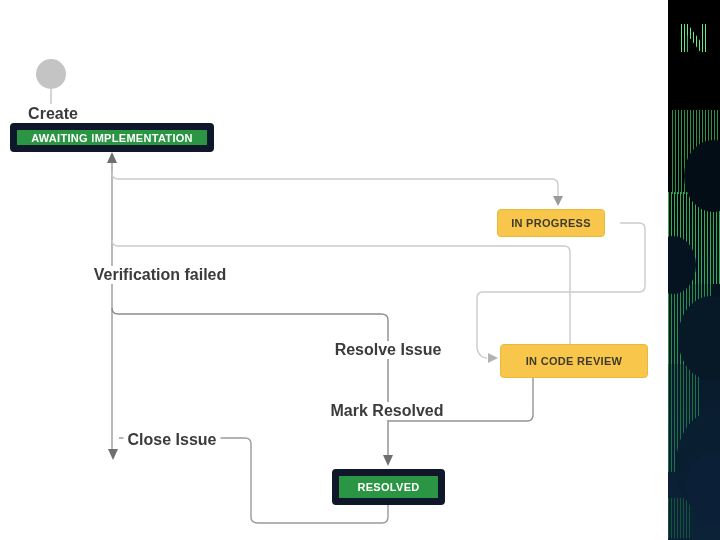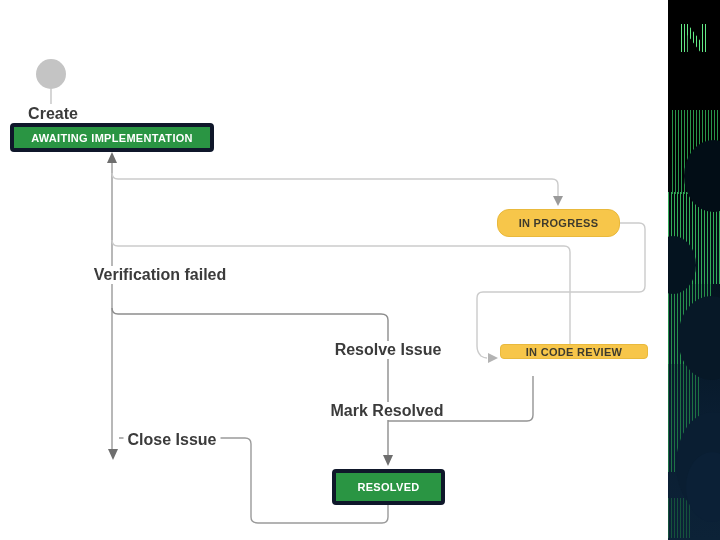--- a/index.html
+++ b/index.html
@@ -8,25 +8,25 @@
     font-family:"Liberation Sans", sans-serif;
   }
   .wires{position:absolute;left:0;top:0;z-index:1;}
   
   .node{
     position:absolute;z-index:3;box-sizing:border-box;
     display:flex;align-items:center;justify-content:center;
     font-size:11px;font-weight:bold;letter-spacing:.3px;
     border-radius:4px;white-space:nowrap;cursor:pointer;
   }
-  .node-green{background:#2a9543;border:4px solid #0f172a;color:#ffffff;}
+  .node-green{background:#2a9543;border:7px solid #0f172a;color:#ffffff;}
   .node-yellow{background:#f7c64a;border:1px solid #e9b93c;color:#3f3b2d;}
   #node-awaiting{left:10px;top:123px;width:204px;height:29px;}
-  #node-inprogress{left:497px;top:209px;width:123px;height:28px;border-radius:12px;}
-  #node-incodereview{left:500px;top:344px;width:148px;height:15px;}
+  #node-inprogress{left:497px;top:209px;width:108px;height:28px;}
+  #node-incodereview{left:500px;top:344px;width:148px;height:34px;}
   #node-resolved{left:332px;top:469px;width:113px;height:36px;}
   #node-closed{left:63px;top:462px;width:101px;height:32px;}
   
   .tlabel{
     position:absolute;z-index:2;transform:translateX(-50%);
     background:#ffffff;padding:0 4px;
     font-size:16px;font-weight:bold;color:#3b3b3b;white-space:nowrap;cursor:pointer;
   }
   #lbl-create{left:53px;top:105px;}
   #lbl-verification{left:112px;top:266px;margin-left:48px;}

